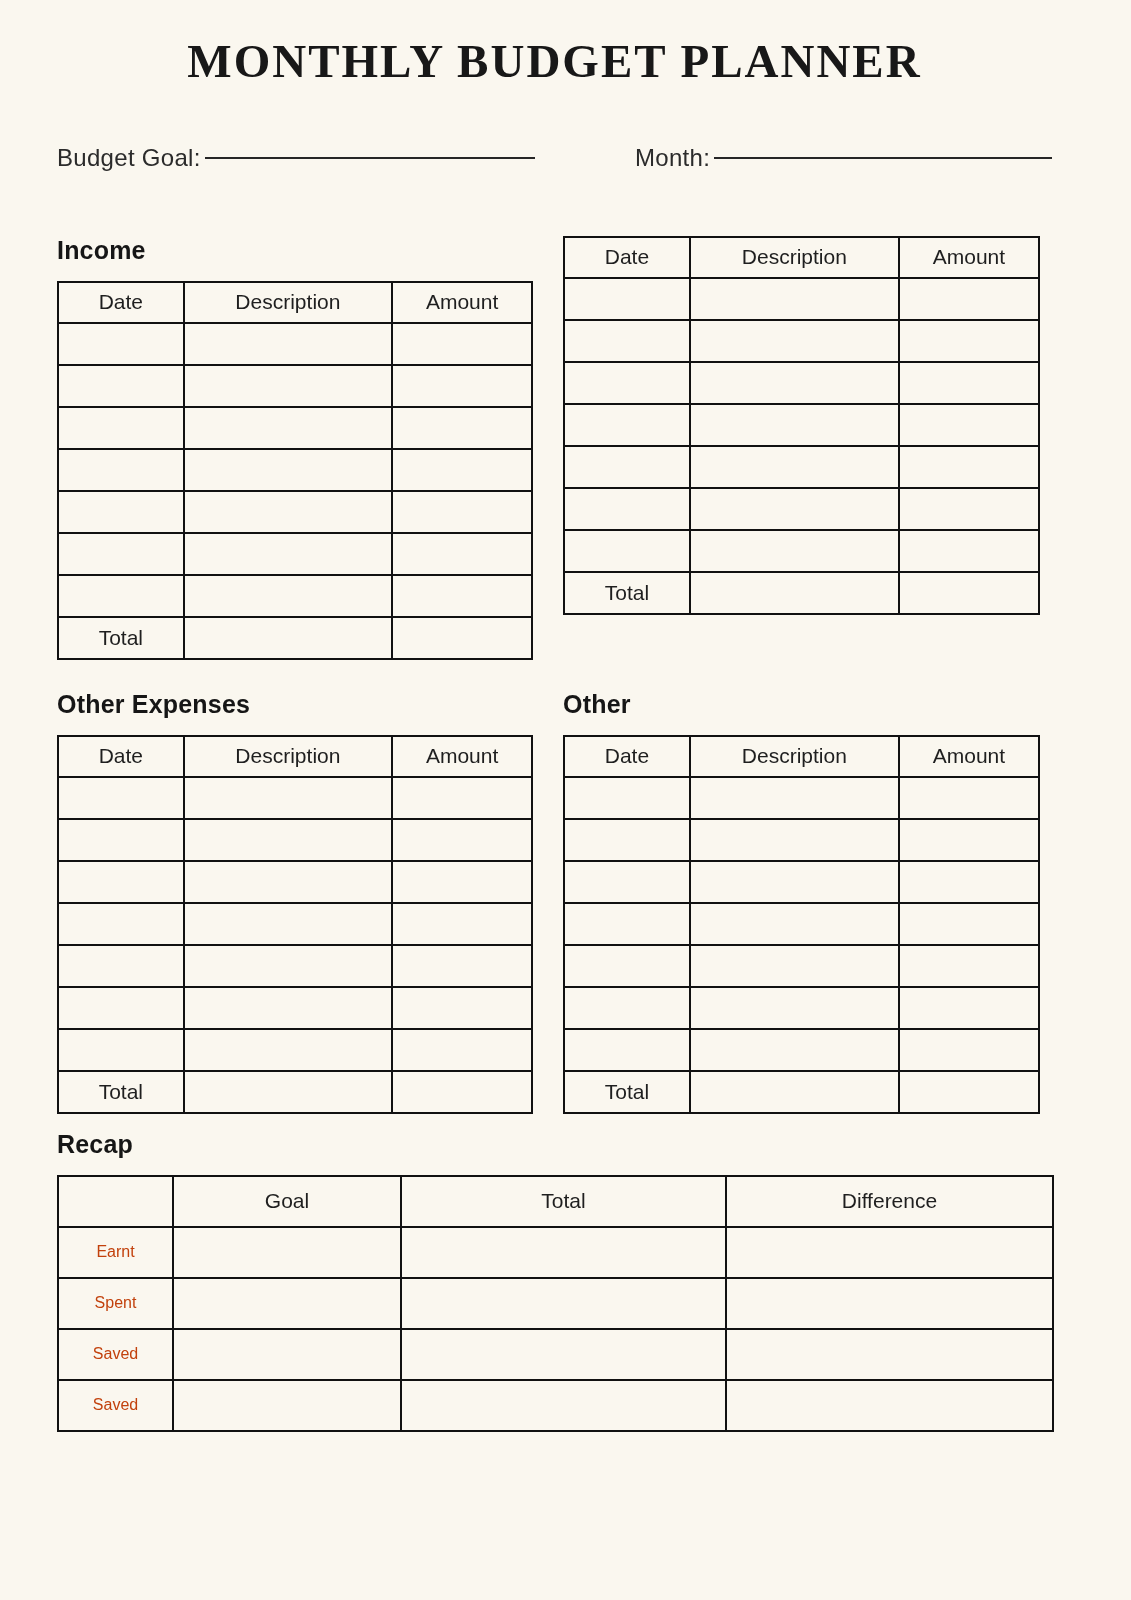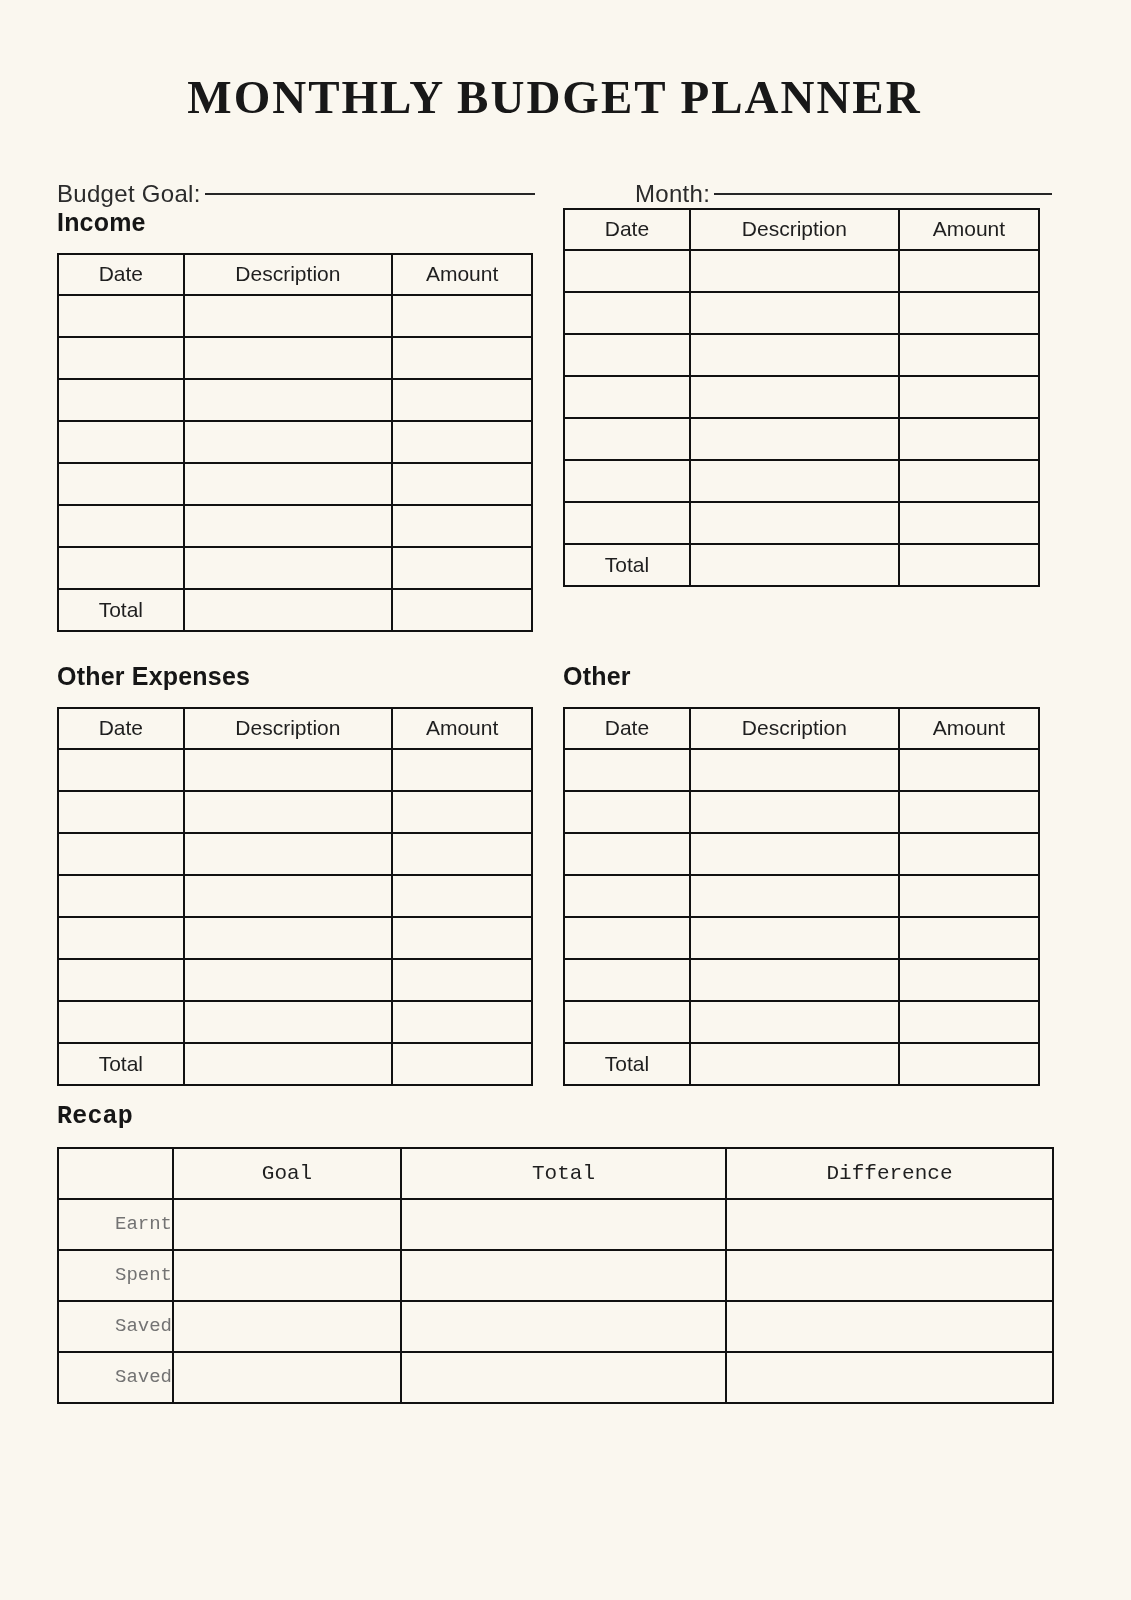--- a/index.html
+++ b/index.html
@@ -2,49 +2,49 @@
 <html><head>
 <meta charset="utf-8">
 <style>
   html,body{margin:0;padding:0;}
   body{
     width:1131px;height:1600px;overflow:hidden;
     background:#FAF7EF;
     font-family:"Liberation Sans",sans-serif;
     color:#1A1A1A;
   }
-  .page{box-sizing:border-box;width:1131px;height:1600px;padding:70px 79px 0 57px;}
+  .page{box-sizing:border-box;width:1131px;height:1600px;padding:34px 79px 0 57px;}
   .title{
     margin:0;text-align:center;
     font-family:"Liberation Serif","DejaVu Serif",serif;
     font-size:47px;font-weight:600;letter-spacing:2px;color:#181818;
     white-space:nowrap;
   }
   
   .fields{display:flex;justify-content:space-between;margin-top:56px;}
   .field{display:flex;align-items:center;}
   .field-budget{flex:0 0 478px;}
   .field-month{flex:0 0 417px;}
   .field-label{font-size:24px;font-weight:400;letter-spacing:.3px;color:#2B2B2B;white-space:nowrap;line-height:1.15;}
   .field-line{flex:1;border-bottom:2px solid #262626;height:2px;margin-left:4px;margin-bottom:1px;}
   
-  .sections{display:grid;grid-template-columns:476px 477px;column-gap:42px;row-gap:16px;gap:30px;}
+  .sections{display:grid;grid-template-columns:476px 477px;column-gap:42px;row-gap:16px;margin-top:64px;gap:30px;}
   h2.sec-title{margin:0 0 16px 0;font-size:25px;font-weight:700;letter-spacing:.2px;color:#161616;}
   table{width:100%;border-collapse:collapse;table-layout:fixed;border:1px solid #15803d;}
   th,td{border:2px solid #111;padding:0;}
   th{height:39px;font-size:21px;font-weight:400;text-align:center;color:#1F1F1F;}
   td{height:40px;}
   .total-label{font-size:21px;text-align:center;color:#1F1F1F;}
   col.c-date{width:26.5%;} col.c-desc{width:44%;} col.c-amt{width:29.5%;}
   
-  .recap{margin-top:16px;font-family:Liberation Mono, monospace;}
+  .recap{margin-top:16px;}
   .recap table{width:995px;}
   .recap th{height:49px;}
   .recap td{height:49px;}
-  .recap .row-label{font-size:19px;text-align:right;color:#737373;}
+  .recap .row-label{font-size:16px;text-align:center;color:#c2410c;}
   col.r-label{width:115px;} col.r-goal{width:228px;} col.r-actual{width:325px;} col.r-diff{width:327px;}
 </style>
 </head>
 <body>
 
 <div class="page">
 
   <h1 class="title">MONTHLY BUDGET PLANNER</h1>
 
   <div class="fields">

